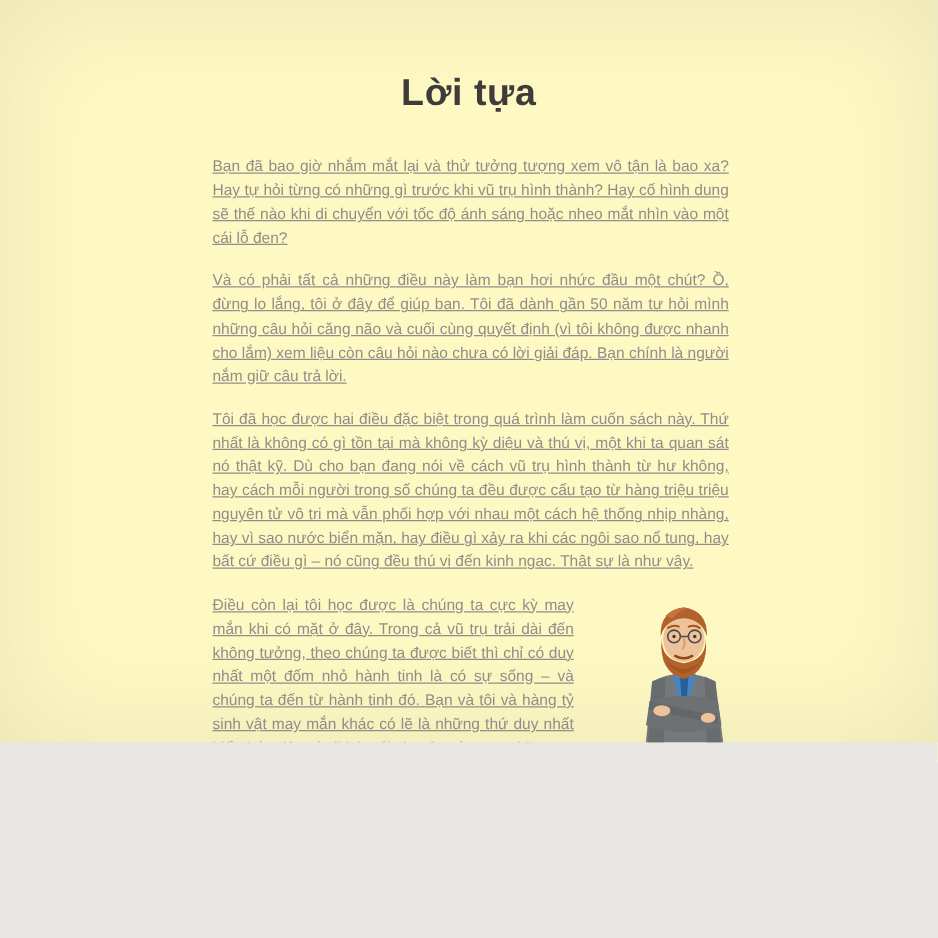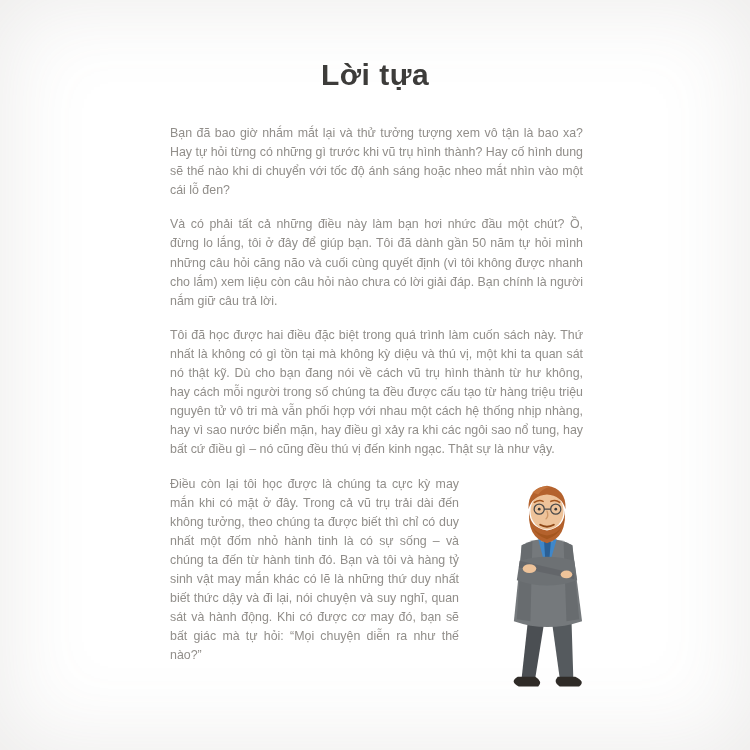--- a/index.html
+++ b/index.html
@@ -4,23 +4,23 @@
 <style>
   html, body {
     margin: 0;
     padding: 0;
     background: #e9e7e4;
     font-family: "Liberation Sans", sans-serif;
   }
   .page {
     position: relative;
     width: 750px;
-    height: 750px;
+    height: 594px;
     margin: 0 auto;
-    background: #ffffff;
+    background: #fef9c3;
     box-shadow: inset 0 0 90px rgba(110, 105, 100, 0.14);
     overflow: hidden;
   }
   .title {
     margin: 0;
     padding-top: 58px;
     text-align: center;
     font-size: 30px;
     font-weight: 600;
     letter-spacing: 0.5px;
@@ -28,20 +28,21 @@
   }
   .content {
     margin: 32px 167px 0 170px;
     color: #918e8a;
     font-size: 12.4px;
     line-height: 1.54;
     text-align: justify;
   }
   .content p {
     margin: 0 0 15px 0;
+    text-decoration: underline;
   }
   .figure {
     float: right;
     width: 148px;
     height: 224px;
     margin: 2px -38px 2px 14px;
   }
   .figure svg { display: block; width: 100%; height: 100%; }
 </style>
 </head>

